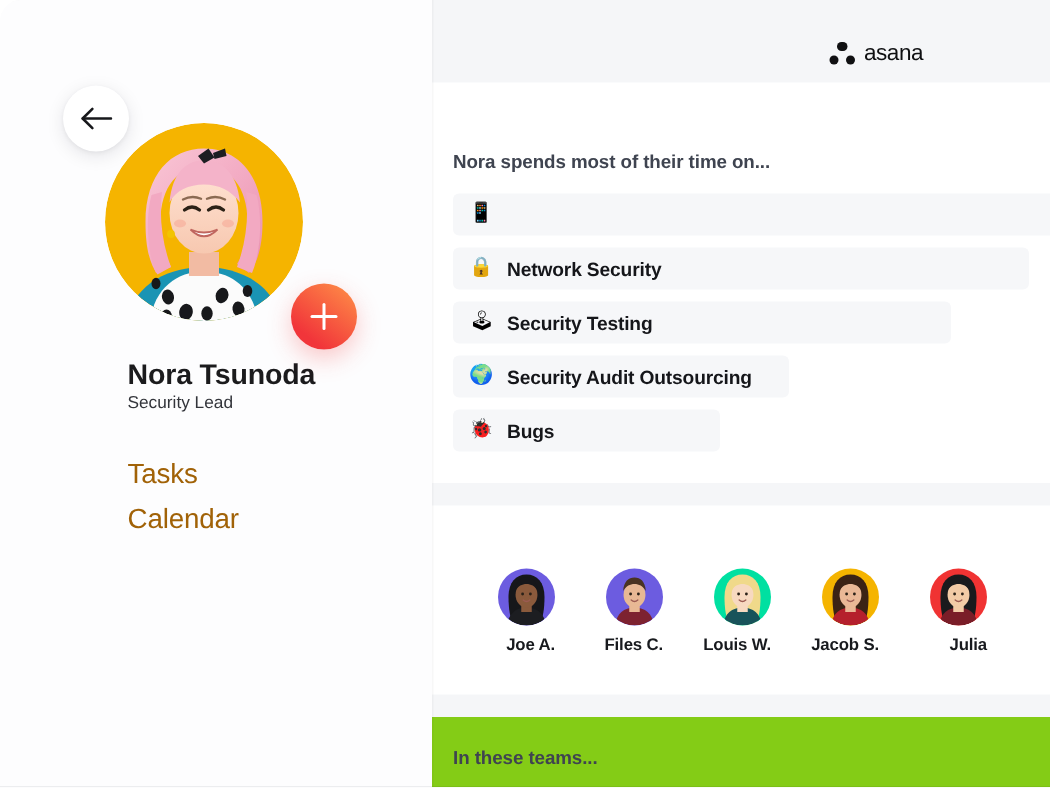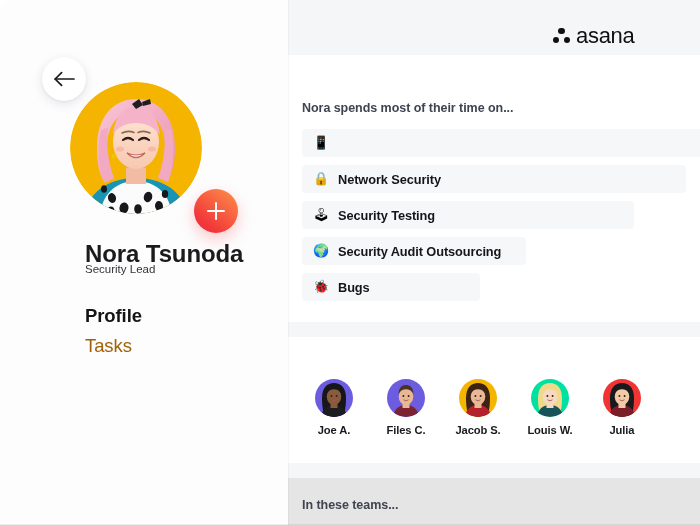--- a/index.html
+++ b/index.html
@@ -96,21 +96,21 @@
     position: absolute;
     background: #ffffff;
     border-radius: 1px;
   }
   .add-button .plus-v { width: 2.4px; height: 18px; }
   .add-button .plus-h { width: 18px; height: 2.4px; }
 
   .person-name {
     position: absolute;
     left: 85px; top: 240px;
-    font-size: 24px;
+    font-size: 19px;
     font-weight: bold;
     color: #1b1b1d;
     letter-spacing: -0.1px;
     white-space: nowrap;
   }
   .person-role {
     position: absolute;
     left: 85px; top: 263px;
     font-size: 11.5px;
     font-weight: normal;
@@ -162,21 +162,21 @@
   .brand-mark i {
     position: absolute;
     border-radius: 50%;
     background: #101012;
     display: block;
   }
   .brand-mark i.d-top   { width: 6.6px; height: 6.6px; left: 6.2px; top: 0.4px; }
   .brand-mark i.d-left  { width: 6.6px; height: 6.6px; left: 0.6px; top: 9px; }
   .brand-mark i.d-right { width: 6.6px; height: 6.6px; left: 11.6px; top: 9px; }
   .brand-word {
-    font-size: 22px;
+    font-size: 15px;
     font-weight: normal;
     color: #0f1012;
     letter-spacing: -0.3px;
     line-height: 20px;
   }
 
   .card {
     position: absolute;
     left: 0;
     background: #ffffff;
@@ -238,21 +238,21 @@
     position: absolute;
     left: 10px;
     top: 42px;
     display: flex;
     align-items: flex-start;
   }
   .collab {
     width: 72px;
     display: flex;
     flex-direction: column;
-    align-items: center;
+    align-items: flex-end;
     cursor: pointer;
     flex: 0 0 72px;
   }
   .collab-avatar {
     width: 38px; height: 38px;
     border-radius: 50%;
     position: relative;
     overflow: hidden;
   }
   .collab-name {
@@ -350,58 +350,58 @@
                     <ellipse cx="19" cy="17.5" rx="7.3" ry="8.6" fill="#e8b894"></ellipse>
                     <path d="M11.4 15 C12 8.4 15 6 19 6 C23 6 26 8.4 26.6 15 C24.5 11.6 22 10.3 19 10.3 C16 10.3 13.5 11.6 11.4 15 Z" fill="#4a3322"></path>
                     <circle cx="16.4" cy="17" r="0.95" fill="#2a2118"></circle>
                     <circle cx="21.6" cy="17" r="0.95" fill="#2a2118"></circle>
                     <path d="M16.8 21 q2.2 2 4.4 0" stroke="#9c5b52" stroke-width="0.9" fill="none" stroke-linecap="round"></path>
                   </g>
                 </svg></div>
               <div class="collab-name">Files C.</div>
             </div>
             <div class="collab">
+              <div class="collab-avatar" style="background: rgb(0, 224, 161);"><svg width="38" height="38" viewBox="0 0 38 38">
+                  <defs>
+                    <clipPath id="cc3">
+                      <circle cx="19" cy="19" r="19"></circle>
+                    </clipPath>
+                  </defs>
+                  <g clip-path="url(#cc3)">
+                    <path d="M7 19 C7 9 12 4 19 4 C26 4 31 9 31 19 C31 27 30 32 28 38 L10 38 C8 32 7 27 7 19 Z" fill="#f0d98a"></path>
+                    <path d="M6 38 C7 30 12 26 19 26 C26 26 31 30 32 38 Z" fill="#18535a"></path>
+                    <path d="M15.5 23 h7 v6 h-7 z" fill="#f7d9c0"></path>
+                    <ellipse cx="19" cy="17.5" rx="7.3" ry="8.6" fill="#f7d9c0"></ellipse>
+                    <path d="M11.4 15 C12 8.4 15 6 19 6 C23 6 26 8.4 26.6 15 C24.5 11.6 22 10.3 19 10.3 C16 10.3 13.5 11.6 11.4 15 Z" fill="#f0d98a"></path>
+                    <circle cx="16.4" cy="17" r="0.95" fill="#2a2118"></circle>
+                    <circle cx="21.6" cy="17" r="0.95" fill="#2a2118"></circle>
+                    <path d="M16.8 21 q2.2 2 4.4 0" stroke="#9c5b52" stroke-width="0.9" fill="none" stroke-linecap="round"></path>
+                  </g>
+                </svg></div>
+              <div class="collab-name">Louis W.</div>
+            </div>
+            <div class="collab">
               <div class="collab-avatar" style="background: rgb(245, 180, 0);"><svg width="38" height="38" viewBox="0 0 38 38">
                   <defs>
                     <clipPath id="cc4">
                       <circle cx="19" cy="19" r="19"></circle>
                     </clipPath>
                   </defs>
                   <g clip-path="url(#cc4)">
                     <path d="M7 19 C7 9 12 4 19 4 C26 4 31 9 31 19 C31 27 30 32 28 38 L10 38 C8 32 7 27 7 19 Z" fill="#3b2315"></path>
                     <path d="M6 38 C7 30 12 26 19 26 C26 26 31 30 32 38 Z" fill="#b5202c"></path>
                     <path d="M15.5 23 h7 v6 h-7 z" fill="#eab896"></path>
                     <ellipse cx="19" cy="17.5" rx="7.3" ry="8.6" fill="#eab896"></ellipse>
                     <path d="M11.4 15 C12 8.4 15 6 19 6 C23 6 26 8.4 26.6 15 C24.5 11.6 22 10.3 19 10.3 C16 10.3 13.5 11.6 11.4 15 Z" fill="#3b2315"></path>
                     <circle cx="16.4" cy="17" r="0.95" fill="#2a2118"></circle>
                     <circle cx="21.6" cy="17" r="0.95" fill="#2a2118"></circle>
                     <path d="M16.8 21 q2.2 2 4.4 0" stroke="#9c5b52" stroke-width="0.9" fill="none" stroke-linecap="round"></path>
                   </g>
                 </svg></div>
               <div class="collab-name">Jacob S.</div>
-            </div>
-            <div class="collab">
-              <div class="collab-avatar" style="background: rgb(0, 224, 161);"><svg width="38" height="38" viewBox="0 0 38 38">
-                  <defs>
-                    <clipPath id="cc3">
-                      <circle cx="19" cy="19" r="19"></circle>
-                    </clipPath>
-                  </defs>
-                  <g clip-path="url(#cc3)">
-                    <path d="M7 19 C7 9 12 4 19 4 C26 4 31 9 31 19 C31 27 30 32 28 38 L10 38 C8 32 7 27 7 19 Z" fill="#f0d98a"></path>
-                    <path d="M6 38 C7 30 12 26 19 26 C26 26 31 30 32 38 Z" fill="#18535a"></path>
-                    <path d="M15.5 23 h7 v6 h-7 z" fill="#f7d9c0"></path>
-                    <ellipse cx="19" cy="17.5" rx="7.3" ry="8.6" fill="#f7d9c0"></ellipse>
-                    <path d="M11.4 15 C12 8.4 15 6 19 6 C23 6 26 8.4 26.6 15 C24.5 11.6 22 10.3 19 10.3 C16 10.3 13.5 11.6 11.4 15 Z" fill="#f0d98a"></path>
-                    <circle cx="16.4" cy="17" r="0.95" fill="#2a2118"></circle>
-                    <circle cx="21.6" cy="17" r="0.95" fill="#2a2118"></circle>
-                    <path d="M16.8 21 q2.2 2 4.4 0" stroke="#9c5b52" stroke-width="0.9" fill="none" stroke-linecap="round"></path>
-                  </g>
-                </svg></div>
-              <div class="collab-name">Louis W.</div>
             </div>
             <div class="collab">
               <div class="collab-avatar" style="background: rgb(240, 51, 51);"><svg width="38" height="38" viewBox="0 0 38 38">
                   <defs>
                     <clipPath id="cc5">
                       <circle cx="19" cy="19" r="19"></circle>
                     </clipPath>
                   </defs>
                   <g clip-path="url(#cc5)">
                     <path d="M7 19 C7 9 12 4 19 4 C26 4 31 9 31 19 C31 27 30 32 28 38 L10 38 C8 32 7 27 7 19 Z" fill="#191a1d"></path>
@@ -412,21 +412,21 @@
                     <circle cx="16.4" cy="17" r="0.95" fill="#2a2118"></circle>
                     <circle cx="21.6" cy="17" r="0.95" fill="#2a2118"></circle>
                     <path d="M16.8 21 q2.2 2 4.4 0" stroke="#9c5b52" stroke-width="0.9" fill="none" stroke-linecap="round"></path>
                   </g>
                 </svg></div>
               <div class="collab-name">Julia </div>
             </div>
           </div>
       </div>
 
-      <div class="card card-bottom" style="background: #e5e5e5;">
+      <div class="card card-bottom" style="background: #84cc16;">
         <div class="card-title">In these teams...</div>
       </div>
 
     </div>
 
     <div class="sidebar">
 
       <div class="back-button">
         <svg width="22" height="16" viewBox="0 0 22 16">
           <path d="M21 8 H2.2" stroke="#17181b" stroke-width="1.7" fill="none" stroke-linecap="round"></path>
@@ -505,20 +505,20 @@
 
       <div class="add-button" style="background: linear-gradient(218deg, rgb(255, 146, 72) 0%, rgb(241, 53, 58) 78%);">
         <span class="plus-v"></span>
         <span class="plus-h"></span>
       </div>
 
       <div class="person-name">Nora Tsunoda</div>
       <div class="person-role">Security Lead</div>
 
       <div class="nav">
-          <div class="nav-item active">Profile</div>
           <div class="nav-item inactive">Tasks</div>
+          <div class="nav-item inactive">Calendar</div>
         </div>
     </div>
 
     <div class="bottom-edge"></div>
   </div>
 </div>
 
 </body></html>

